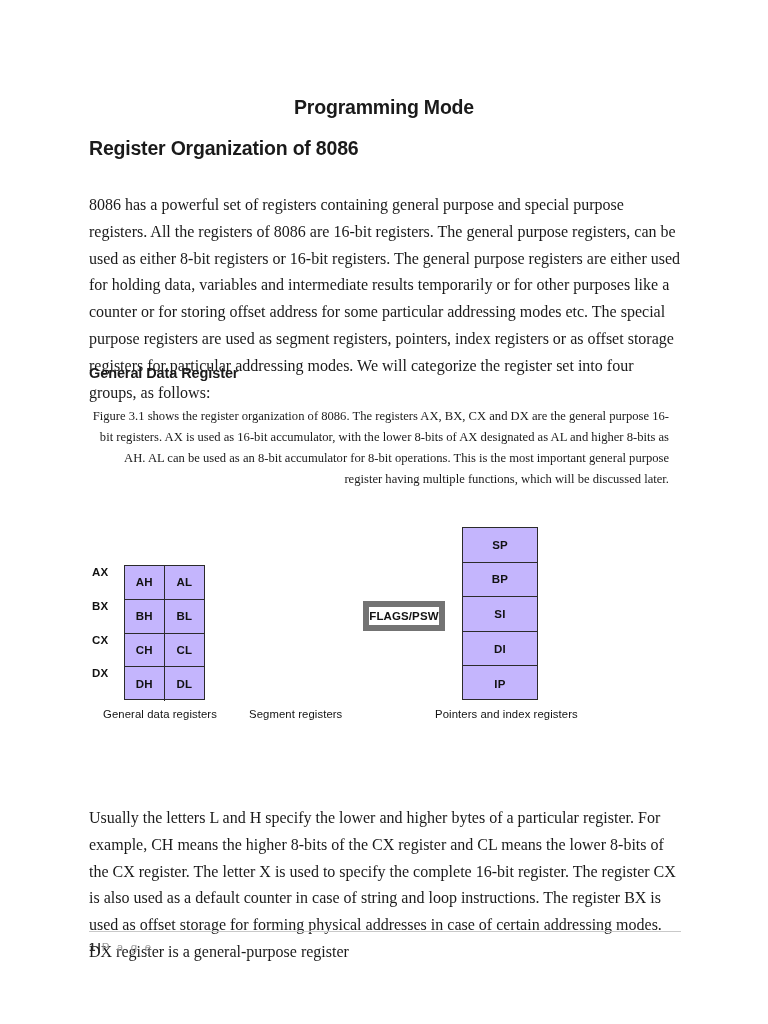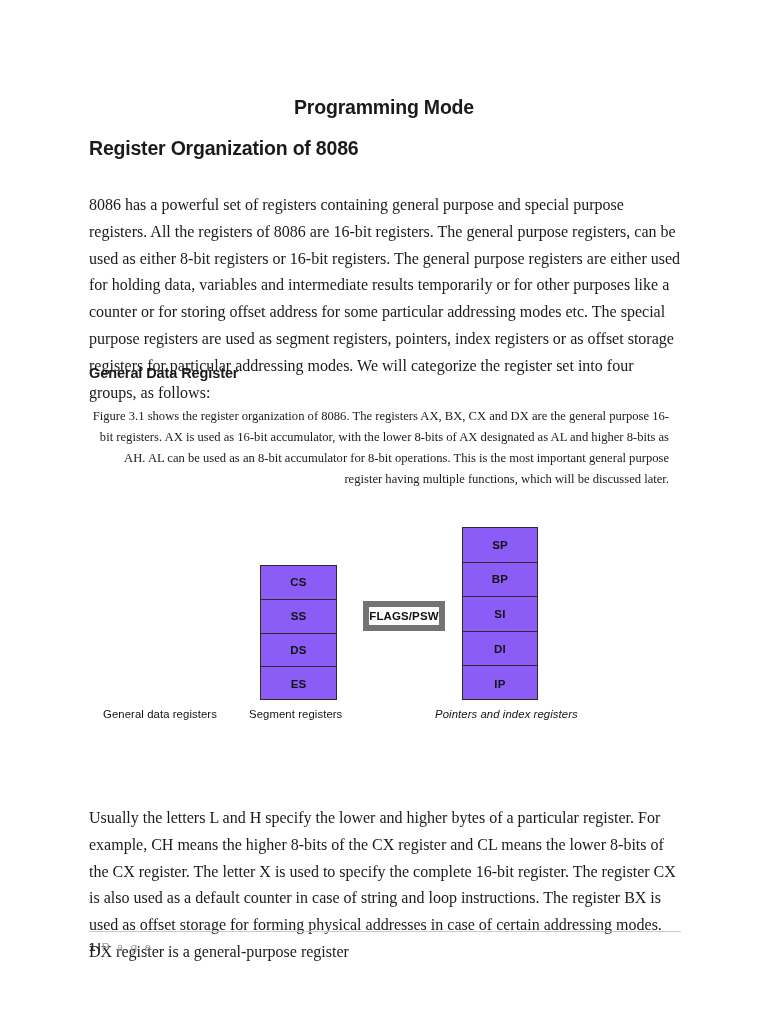--- a/index.html
+++ b/index.html
@@ -96,21 +96,21 @@
     left: 0;
     top: 510px;
     width: 590px;
     height: 255px;
   }
 
   .reg-table {
     position: absolute;
     border: 1px solid #2b2b2b;
     box-sizing: border-box;
-    background: #8b5cf6;
+    background: #c4b5fd;
   }
   .reg-row {
     display: flex;
     box-sizing: border-box;
     border-bottom: 1px solid #2b2b2b;
   }
   .reg-row:last-child { border-bottom: none; }
   .reg-cell {
     box-sizing: border-box;
     font-family: "Liberation Sans", sans-serif;
@@ -185,21 +185,21 @@
   .group-label {
     position: absolute;
     font-family: "Liberation Sans", sans-serif;
     font-size: 11.3px;
     color: #121212;
     letter-spacing: 0.1px;
     white-space: nowrap;
   }
   #lbl-general  { left: 14px;  top: 198px; }
   #lbl-segment  { left: 160px; top: 198px; }
-  #lbl-pointers { left: 346px; top: 198px; font-style: italic; }
+  #lbl-pointers { left: 346px; top: 198px; }
 
   .fig-caption {
     position: absolute;
     left: 0;
     top: 236px;
     width: 590px;
     text-align: center;
     font-family: "Liberation Sans", sans-serif;
     font-size: 13px;
     color: #3d3d3d;
@@ -249,35 +249,43 @@
     <h2 class="section-title">Register Organization of 8086</h2>
 
     <p class="para-main" id="para1">8086 has a powerful set of registers containing general purpose and special purpose registers. All the registers of 8086 are 16-bit registers. The general purpose registers, can be used as either 8-bit registers or 16-bit registers. The general purpose registers are either used for holding data, variables and intermediate results temporarily or for other purposes like a counter or for storing offset address for some particular addressing modes etc. The special purpose registers are used as segment registers, pointers, index registers or as offset storage registers for particular addressing modes. We will categorize the register set into four groups, as follows:</p>
 
     <h3 class="subsection-title">General Data Register</h3>
 
     <p class="para-small" id="para2">Figure 3.1 shows the register organization of 8086. The registers AX, BX, CX and DX are the general purpose 16-bit registers. AX is used as 16-bit accumulator, with the lower 8-bits of AX designated as AL and higher 8-bits as AH. AL can be used as an 8-bit accumulator for 8-bit operations. This is the most important general purpose register having multiple functions, which will be discussed later.</p>
 
     <div class="figure">
 
-
-      <div class="reg-table" id="tbl-segment">
-        <div class="reg-row">
-          <div class="reg-cell">CS</div>
-        </div>
-        <div class="reg-row">
-          <div class="reg-cell">SS</div>
-        </div>
-        <div class="reg-row">
-          <div class="reg-cell">DS</div>
-        </div>
-        <div class="reg-row">
-          <div class="reg-cell">ES</div>
+      <div class="reg-table" id="tbl-general">
+        <div class="reg-row">
+          <span class="row-label">AX</span>
+          <div class="reg-cell split-left">AH</div>
+          <div class="reg-cell">AL</div>
+        </div>
+        <div class="reg-row">
+          <span class="row-label">BX</span>
+          <div class="reg-cell split-left">BH</div>
+          <div class="reg-cell">BL</div>
+        </div>
+        <div class="reg-row">
+          <span class="row-label">CX</span>
+          <div class="reg-cell split-left">CH</div>
+          <div class="reg-cell">CL</div>
+        </div>
+        <div class="reg-row">
+          <span class="row-label">DX</span>
+          <div class="reg-cell split-left">DH</div>
+          <div class="reg-cell">DL</div>
         </div>
       </div>
+
 
       <div id="flags-box">FLAGS/PSW</div>
 
       <div class="reg-table" id="tbl-pointers">
         <div class="reg-row">
           <div class="reg-cell">SP</div>
         </div>
         <div class="reg-row">
           <div class="reg-cell">BP</div>
         </div>

